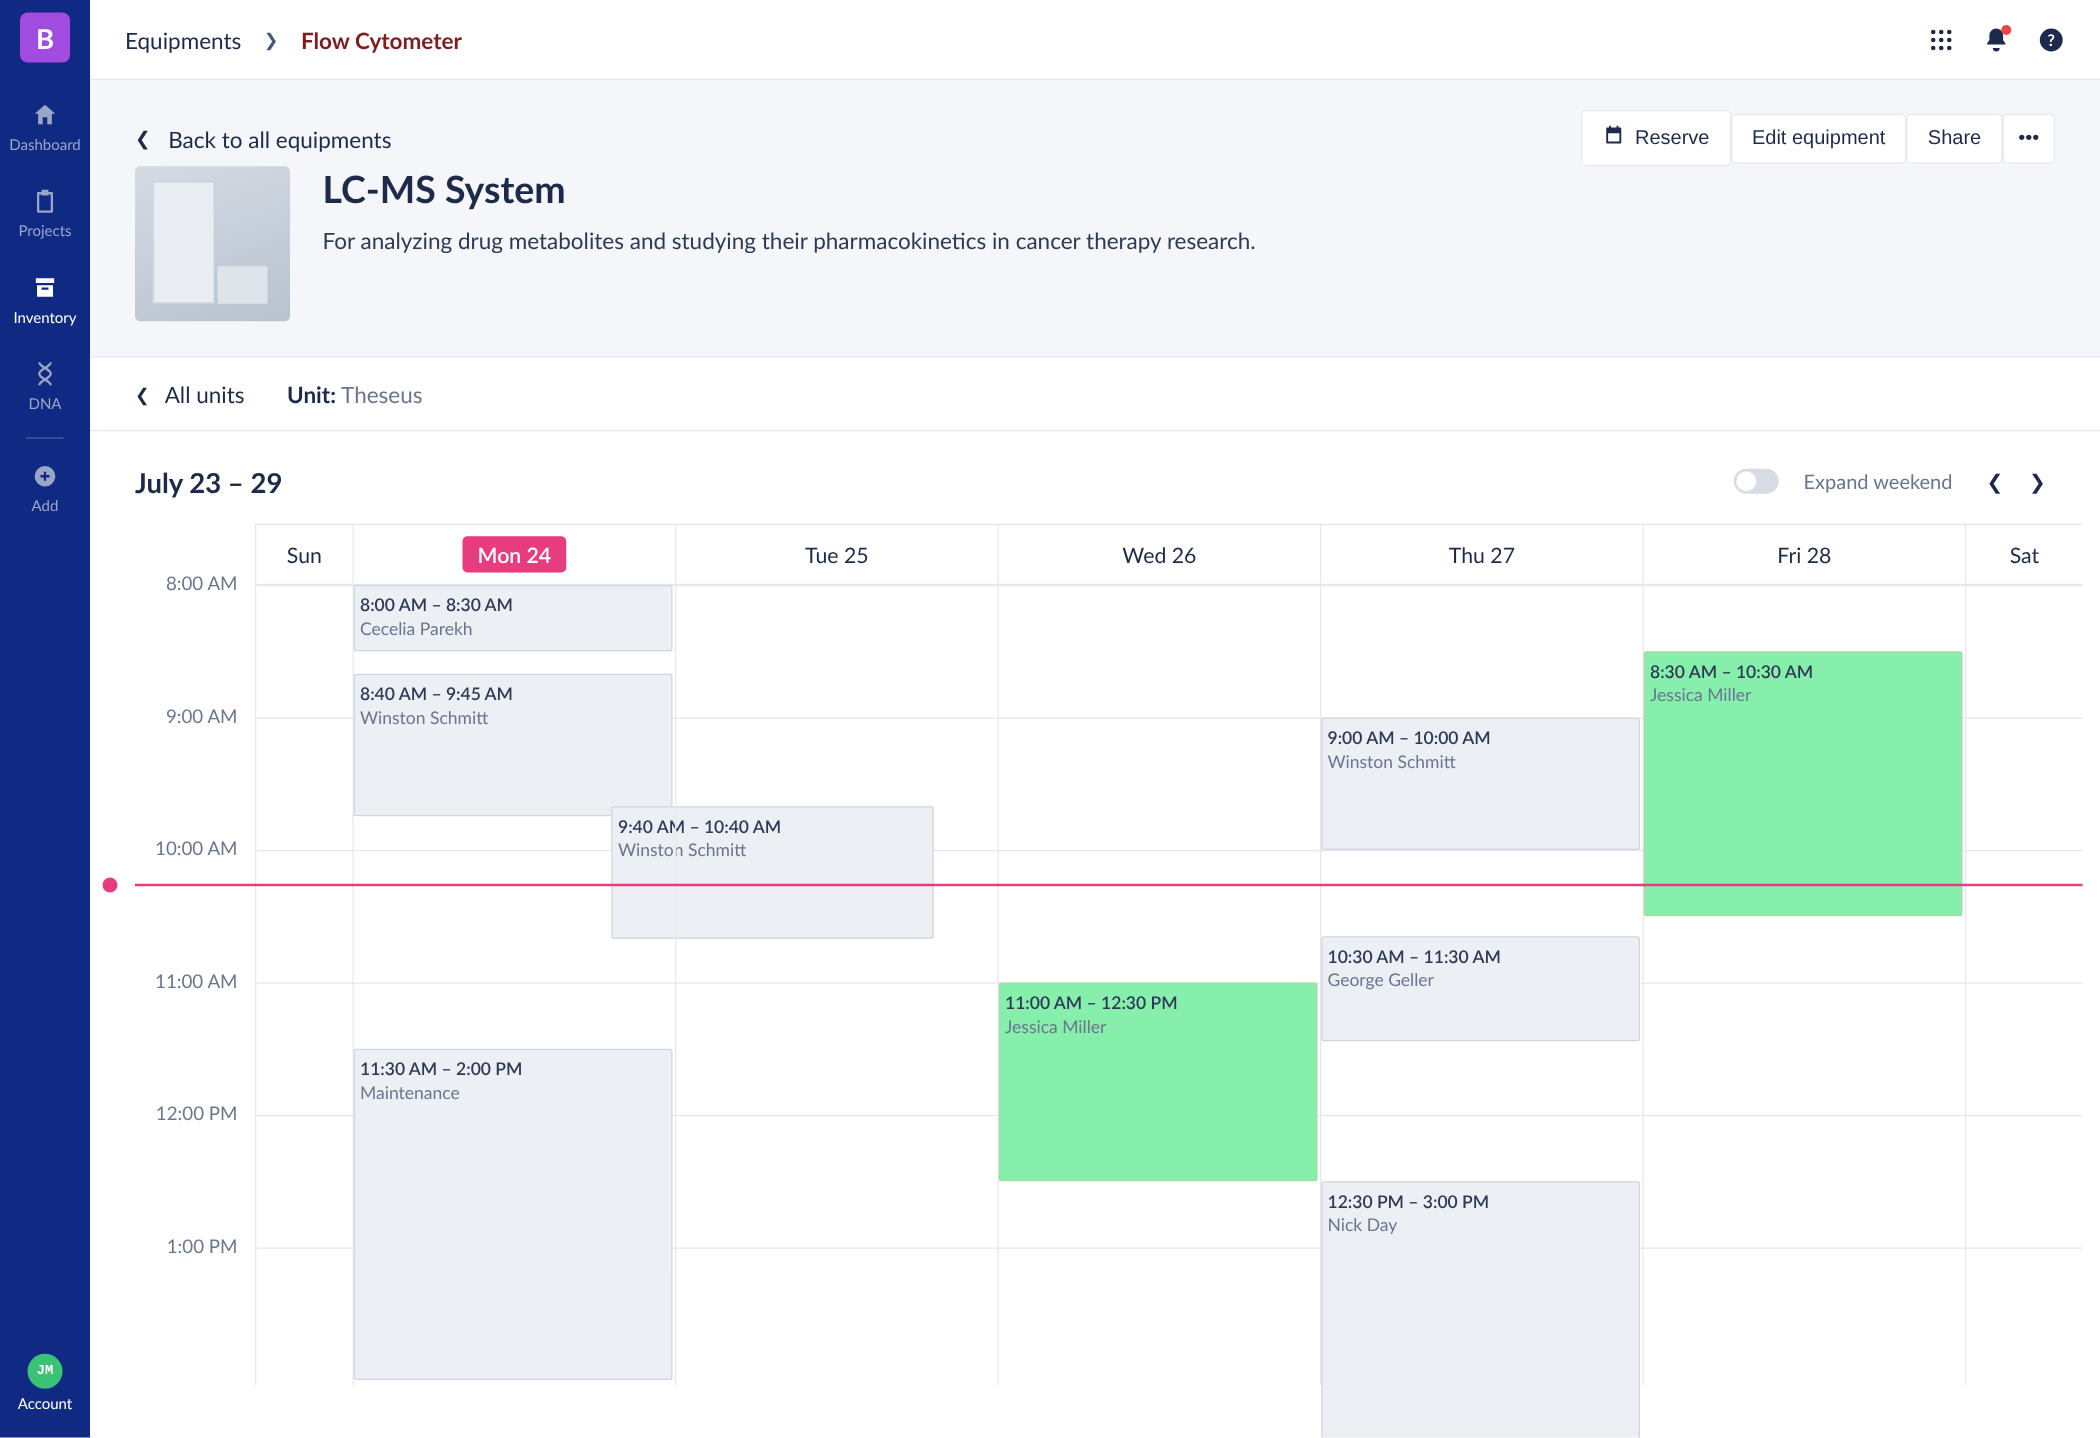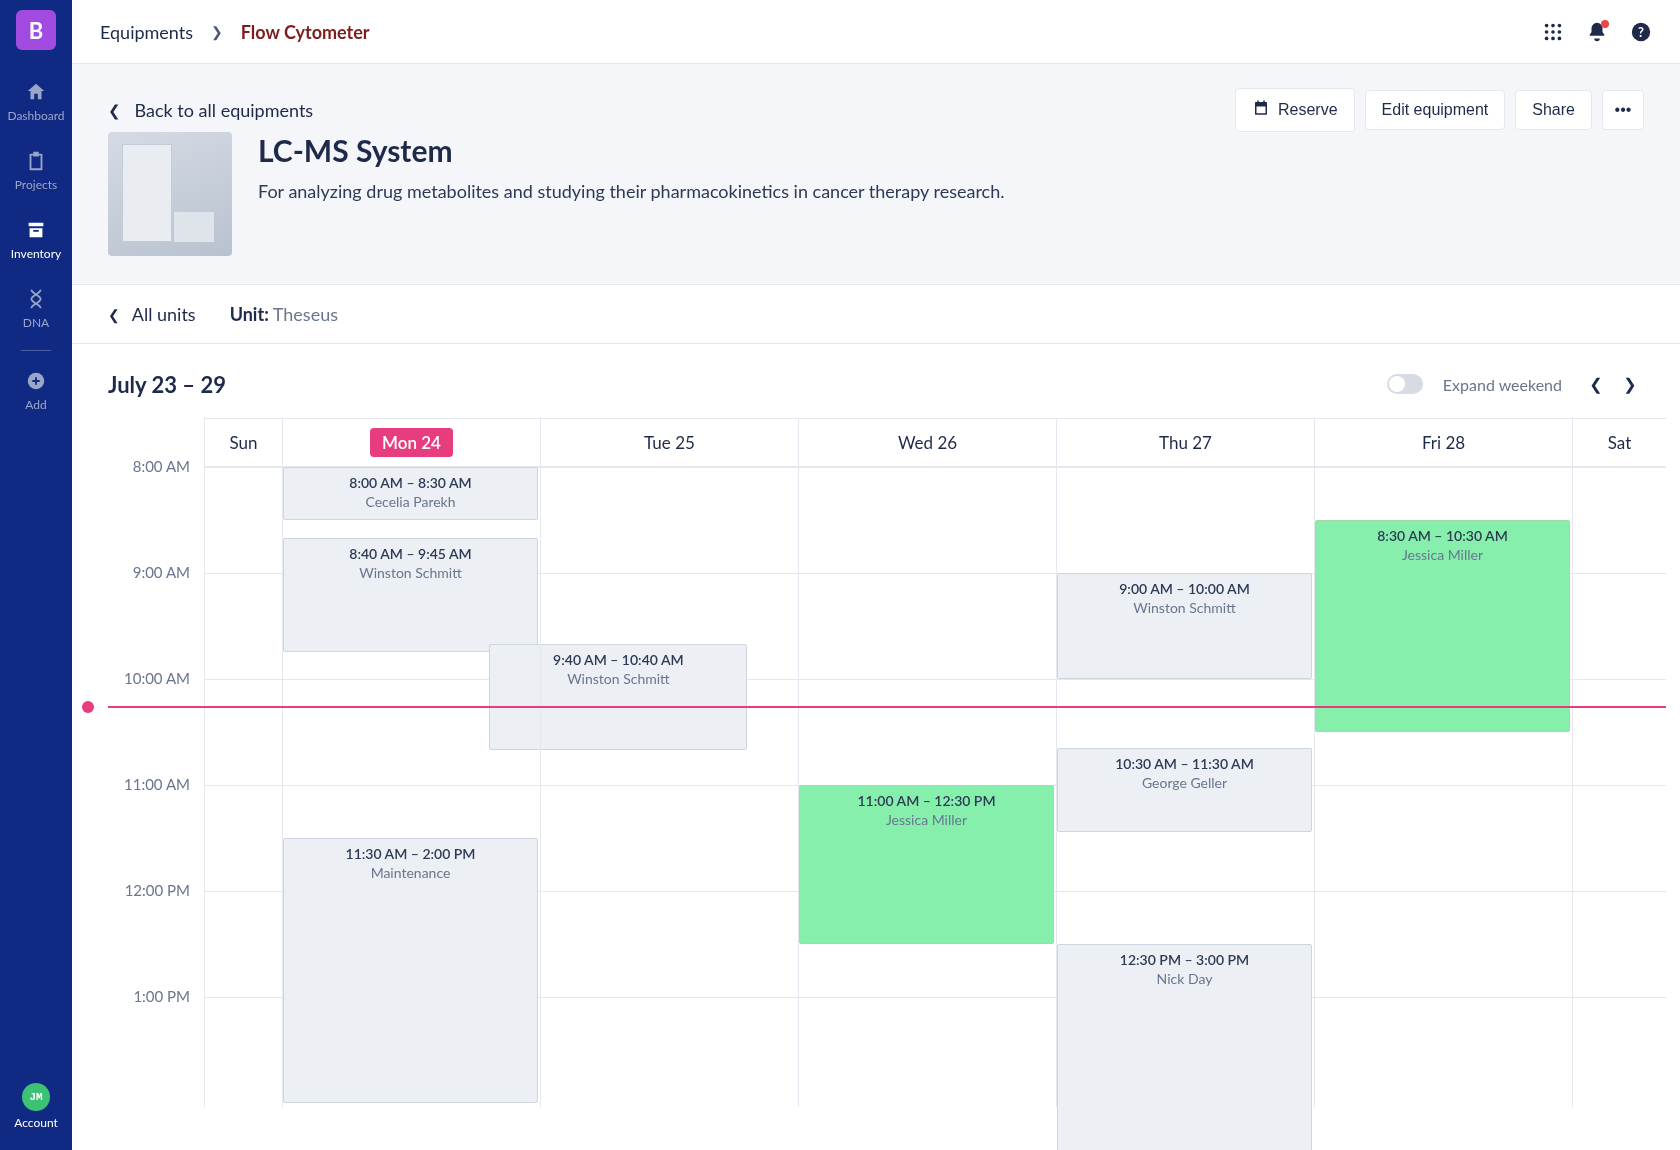--- a/index.html
+++ b/index.html
@@ -72,21 +72,21 @@
   position:absolute;left:72px;top:64px;right:0;bottom:0;
   overflow:hidden;
 }
 .header-region {
   background:#f4f6fa;
   padding: 24px 36px 28px;
 }
 .back-row{display:flex;align-items:center;justify-content:space-between;}
 .back-link{display:flex;align-items:center;gap:14px;color:#1e2a4a;font-size:18px;cursor:pointer;}
 .back-link .chev{font-size:15px;}
-.actions{display:flex;align-items:center;gap:10px;}
+.actions{display:flex;align-items:center;}
 .btn{background:#fff;border:1px solid #e5e8ee;border-radius:4px;padding:10px 16px;font-size:16px;color:#1e2a4a;cursor:pointer;display:flex;align-items:center;gap:8px;}
 .btn svg{width:18px;height:18px;fill:#1e2a4a;}
 .btn-iconbox{width:42px;justify-content:center;padding:10px 0;}
 .equip-row{display:flex;gap:26px;}
 .equip-photo{
   width:124px;height:124px;background:linear-gradient(160deg,#d5dbe4,#b8c2cf);
   border-radius:4px;position:relative;overflow:hidden;
 }
 .equip-photo::before{content:"";position:absolute;left:14px;top:12px;width:48px;height:96px;background:#e9edf2;border:1px solid #c2cbd6;}
 .equip-photo::after{content:"";position:absolute;right:18px;bottom:14px;width:40px;height:30px;background:#dfe4ea;}
@@ -106,21 +106,21 @@
   display:flex;align-items:center;justify-content:space-between;
   padding:26px 36px 20px;
 }
 .cal-title{font-size:22px;font-weight:700;}
 .cal-right{display:flex;align-items:center;gap:20px;color:#6a768f;font-size:16px;}
 .toggle{width:36px;height:20px;border-radius:10px;background:#d7dbe3;position:relative;}
 .toggle::after{content:"";position:absolute;left:2px;top:2px;width:16px;height:16px;border-radius:50%;background:#fff;}
 .cal-nav{display:flex;gap:6px;}
 .cal-nav .navbtn{width:28px;height:28px;display:flex;align-items:center;justify-content:center;color:#1e2a4a;cursor:pointer;font-size:16px;}
 
-.cal-wrap{position:relative;margin-left:36px;margin-right:14px;text-align:center;}
+.cal-wrap{position:relative;margin-left:36px;margin-right:14px;}
 .cal-wrap-inner{position:relative;margin-left:96px;border-top:1px solid #e5e8ee;}
 .time-gutter{
   position:absolute;left:0;top:0;width:96px;
 }
 .time-label{position:absolute;right:14px;transform:translateY(-50%);color:#6a768f;font-size:15px;}
 .day-headers{
   display:flex;height:48px;border-bottom:1px solid #e5e8ee;
 }
 .day-head{
   border-left:1px solid #e5e8ee;display:flex;align-items:center;justify-content:center;

